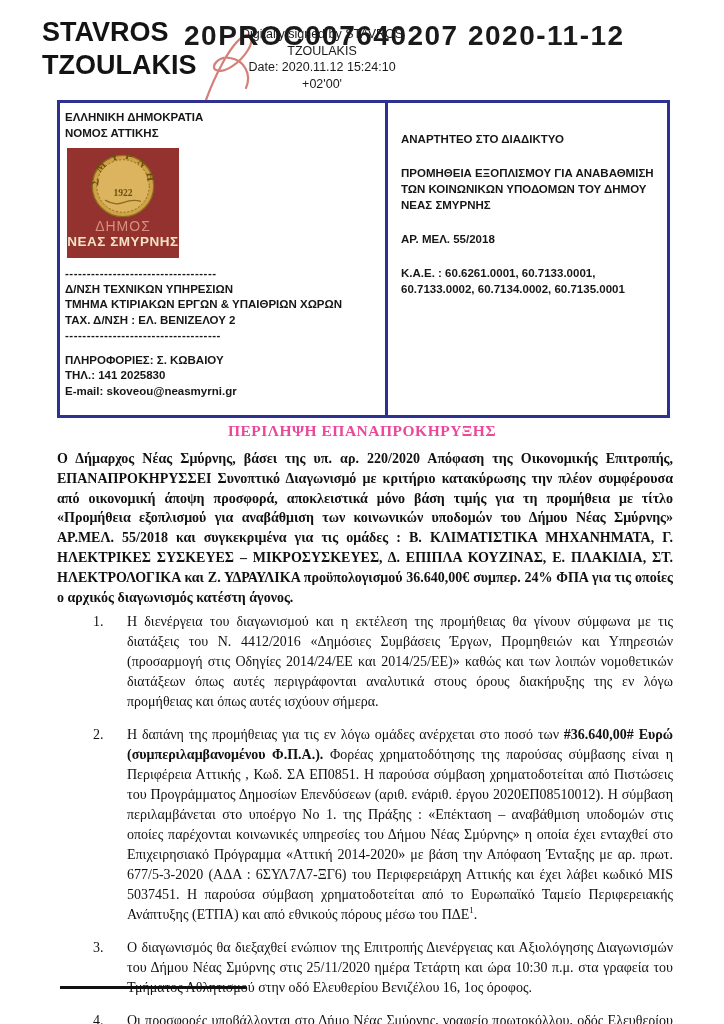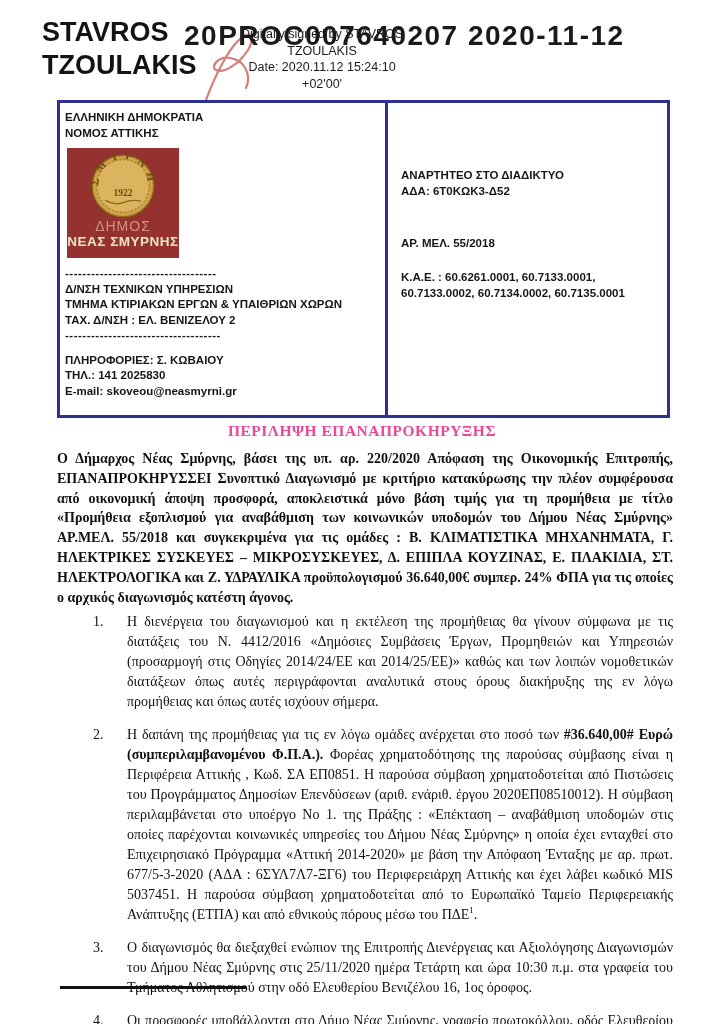--- a/index.html
+++ b/index.html
@@ -29,21 +29,21 @@
   }
   .sig-flourish{position:absolute;left:200px;top:30px;z-index:0;}
   
   .header-box{
     position:absolute;left:57px;top:100px;width:613px;height:318px;
     border:3px solid #2e3192;display:flex;box-sizing:border-box;
     font-family:"Liberation Sans", sans-serif;font-weight:700;
     font-size:11.5px;color:#161616;
   }
   .hb-left{width:328px;border-right:3px solid #2e3192;box-sizing:border-box;padding:7px 8px 0 5px;line-height:15.5px;}
-  .hb-right{flex:1;box-sizing:border-box;padding:28px 8px 0 13px;line-height:16px;margin-top:36px;}
+  .hb-right{flex:1;box-sizing:border-box;padding:28px 8px 0 13px;line-height:16px;}
   .hb-gap-lg{height:18px;}
   .hb-gap-sm{height:9px;}
   .dashes{letter-spacing:0.5px;font-weight:700;}
   
   .logo{
     width:112px;height:110px;background:#93322e;margin:7px 0 8px 2px;
     display:flex;flex-direction:column;align-items:center;justify-content:flex-start;
   }
   .logo svg{margin-top:6px;}
   .logo-dimos{
@@ -115,22 +115,22 @@
       <div>ΤΑΧ. Δ/ΝΣΗ : ΕΛ. ΒΕΝΙΖΕΛΟΥ 2</div>
       <div class="dashes">------------------------------------</div>
       <div class="hb-gap-sm"></div>
       <div>ΠΛΗΡΟΦΟΡΙΕΣ: Σ. ΚΩΒΑΙΟΥ</div>
       <div>ΤΗΛ.: 141 2025830</div>
       <div>E-mail: skoveou@neasmyrni.gr</div>
     </div>
 
     <div class="hb-right">
       <div>ΑΝΑΡΤΗΤΕΟ ΣΤΟ ΔΙΑΔΙΚΤΥΟ</div>
-      <div>ΑΔΑ:  6Τ0ΚΩΚ3-Δ52</div>
       <div class="hb-gap-lg"></div>
+      <div>ΠΡΟΜΗΘΕΙΑ ΕΞΟΠΛΙΣΜΟΥ ΓΙΑ ΑΝΑΒΑΘΜΙΣΗ ΤΩΝ ΚΟΙΝΩΝΙΚΩΝ ΥΠΟΔΟΜΩΝ ΤΟΥ ΔΗΜΟΥ ΝΕΑΣ ΣΜΥΡΝΗΣ</div>
       <div class="hb-gap-lg"></div>
       <div>ΑΡ. ΜΕΛ. 55/2018</div>
       <div class="hb-gap-lg"></div>
       <div>Κ.Α.Ε. : 60.6261.0001, 60.7133.0001, 60.7133.0002, 60.7134.0002, 60.7135.0001</div>
     </div>
   </div>
 
   <div class="doc-title">ΠΕΡΙΛΗΨΗ ΕΠΑΝΑΠΡΟΚΗΡΥΞΗΣ</div>
 
   <div class="intro">Ο Δήμαρχος Νέας Σμύρνης, βάσει της υπ. αρ. 220/2020 Απόφαση της Οικονομικής Επιτροπής, ΕΠΑΝΑΠΡΟΚΗΡΥΣΣΕΙ  Συνοπτικό Διαγωνισμό με κριτήριο κατακύρωσης την πλέον συμφέρουσα από οικονομική άποψη προσφορά, αποκλειστικά μόνο βάση τιμής για τη προμήθεια με τίτλο «Προμήθεια εξοπλισμού για αναβάθμιση των κοινωνικών υποδομών του Δήμου Νέας Σμύρνης» ΑΡ.ΜΕΛ. 55/2018 και συγκεκριμένα για τις ομάδες : Β. ΚΛΙΜΑΤΙΣΤΙΚΑ ΜΗΧΑΝΗΜΑΤΑ, Γ. ΗΛΕΚΤΡΙΚΕΣ ΣΥΣΚΕΥΕΣ – ΜΙΚΡΟΣΥΣΚΕΥΕΣ, Δ. ΕΠΙΠΛΑ ΚΟΥΖΙΝΑΣ, Ε. ΠΛΑΚΙΔΙΑ, ΣΤ. ΗΛΕΚΤΡΟΛΟΓΙΚΑ  και Ζ. ΥΔΡΑΥΛΙΚΑ  προϋπολογισμού 36.640,00€ συμπερ. 24% ΦΠΑ για τις οποίες ο αρχικός διαγωνισμός κατέστη άγονος.</div>

